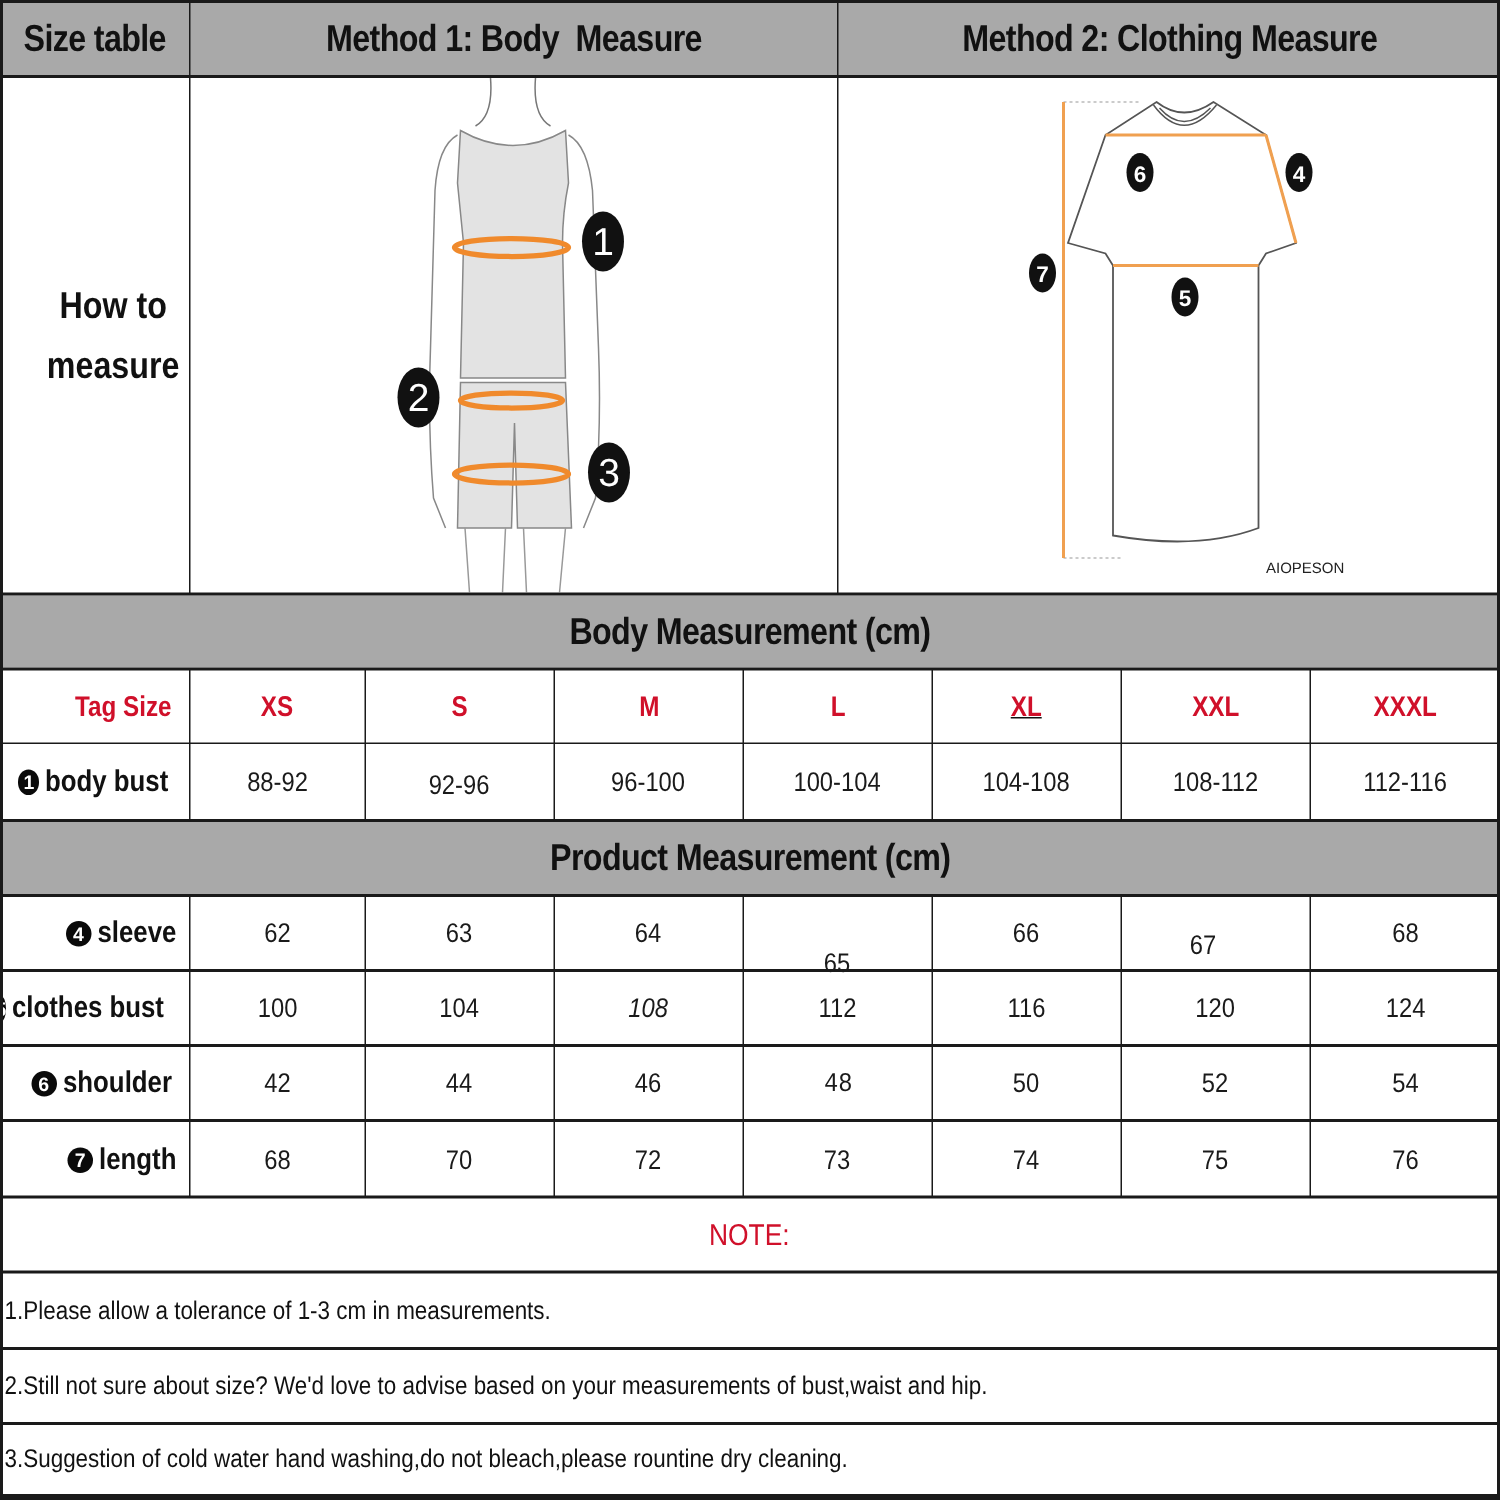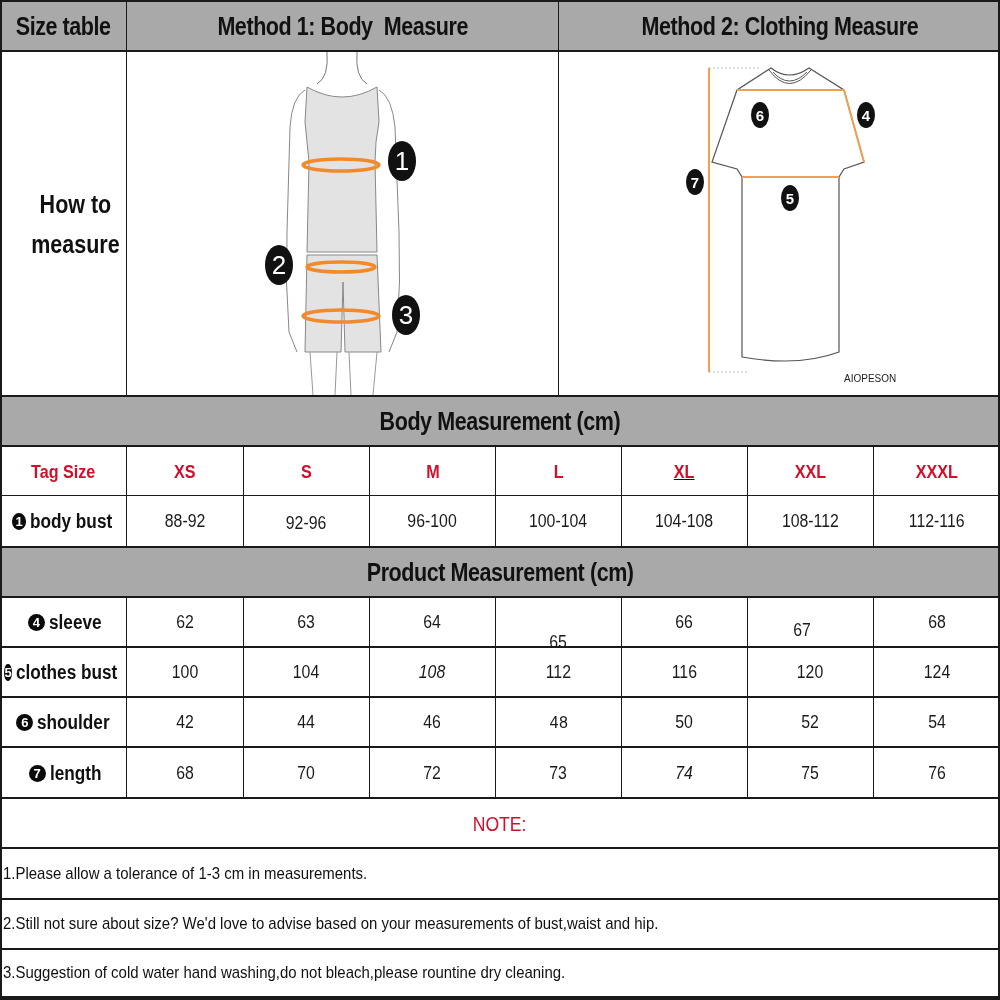--- a/index.html
+++ b/index.html
@@ -8,21 +8,21 @@
     .abs { position: absolute; box-sizing: border-box; }
     .hline { position: absolute; left: 0; width: 1000px; height: 2px; background: #1a1a1a; }
     .vline { position: absolute; width: 1px; background: #1a1a1a; }
     .gray { background: #a9a9a9; }
     .cell { position: absolute; display: flex; align-items: center; justify-content: center;
             box-sizing: border-box; }
     .hdr { font-weight: bold; font-size: 25px; letter-spacing: -0.5px; transform: scaleX(0.86); }
     .section-title { font-weight: bold; font-size: 25px; letter-spacing: -0.5px; transform: scaleX(0.86); }
     .tag { color: #d0102a; font-weight: bold; font-size: 19px; transform: scaleX(0.85); }
     .val { font-size: 18px; transform: scaleX(0.88); color: #1a1a1a; }
-    .rowlabel { justify-content: center; padding-left: 12px; font-weight: bold; font-size: 20px; }
+    .rowlabel { justify-content: flex-end; padding-left: 12px; font-weight: bold; font-size: 20px; }
     .rowlabel .lbl { display: inline-block; transform-origin: left center; transform: scaleX(0.86); white-space: nowrap; }
     .badge { display: inline-flex; width: 17px; height: 17px; border-radius: 50%; background: #0a0a0a;
              color: #fff; font-size: 13px; font-weight: bold; align-items: center; justify-content: center;
              margin-right: 4px; }
     .note-title { color: #d0102a; font-size: 20px; transform: scaleX(0.88); }
     .note { justify-content: flex-start; padding-left: 3px; font-size: 17px; }
     .note span { display: inline-block; transform-origin: left center; transform: scaleX(0.88); white-space: nowrap; }
     .howto { font-weight: bold; font-size: 25px; text-align: center; line-height: 40px; transform: scaleX(0.86); }
     .num-badge { fill: #111; }
   </style>
@@ -266,21 +266,21 @@
   </div>
 <div class="cell" style="left:244px;top:748px;width:125px;height:50px;">
     <span class="val">70</span>
   </div>
 <div class="cell" style="left:370px;top:748px;width:125px;height:50px;">
     <span class="val">72</span>
   </div>
 <div class="cell" style="left:496px;top:748px;width:125px;height:50px;">
     <span class="val">73</span>
   </div>
-<div class="cell" style="left:622px;top:748px;width:125px;height:50px;font-style:italic;">
+<div class="cell" style="left:622px;top:748px;width:125px;height:50px;">
     <span class="val">74</span>
   </div>
 <div class="cell" style="left:748px;top:748px;width:125px;height:50px;">
     <span class="val">75</span>
   </div>
 <div class="cell" style="left:874px;top:748px;width:126px;height:50px;">
     <span class="val">76</span>
   </div>
 
 <div class="cell" style="left:0;top:800px;width:1000px;height:48px;">

